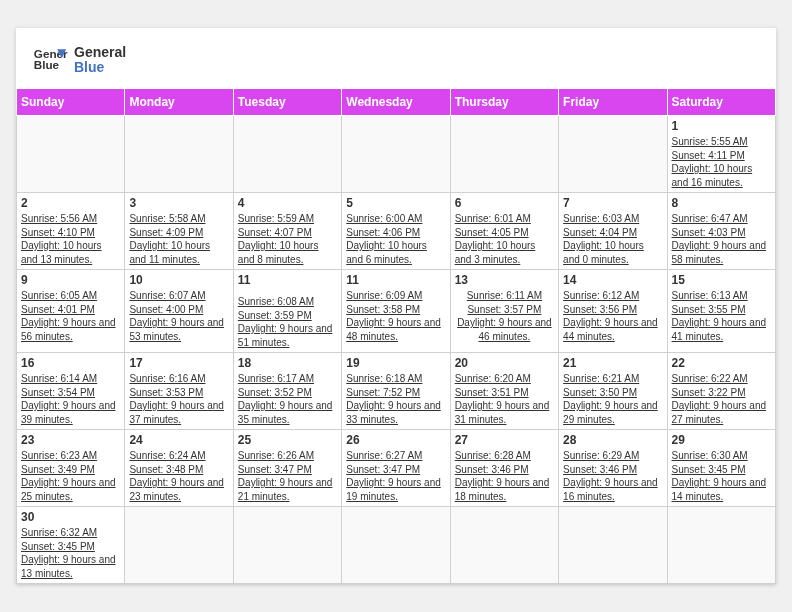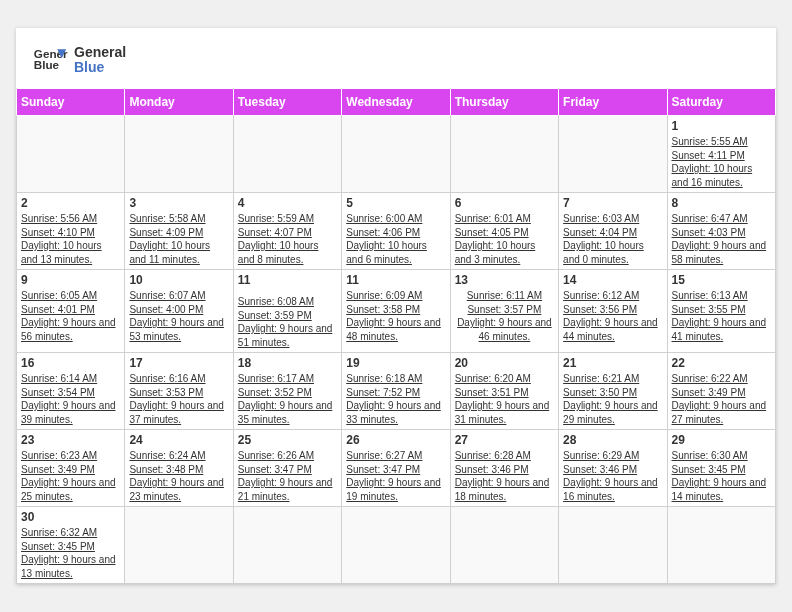--- a/index.html
+++ b/index.html
@@ -256,21 +256,21 @@
           </td>
           <td>
             <span class="day-num">21</span>
             <div class="day-info" style="white-space: pre-line;">Sunrise: 6:21 AM
 Sunset: 3:50 PM
 Daylight: 9 hours and 29 minutes.</div>
           </td>
           <td>
             <span class="day-num">22</span>
             <div class="day-info" style="white-space: pre-line;">Sunrise: 6:22 AM
-Sunset: 3:49 PM
+Sunset: 3:22 PM
 Daylight: 9 hours and 27 minutes.</div>
           </td>
         </tr>
         <tr>
           <td>
             <span class="day-num">23</span>
             <div class="day-info" style="white-space: pre-line;">Sunrise: 6:23 AM
 Sunset: 3:49 PM
 Daylight: 9 hours and 25 minutes.</div>
           </td>

